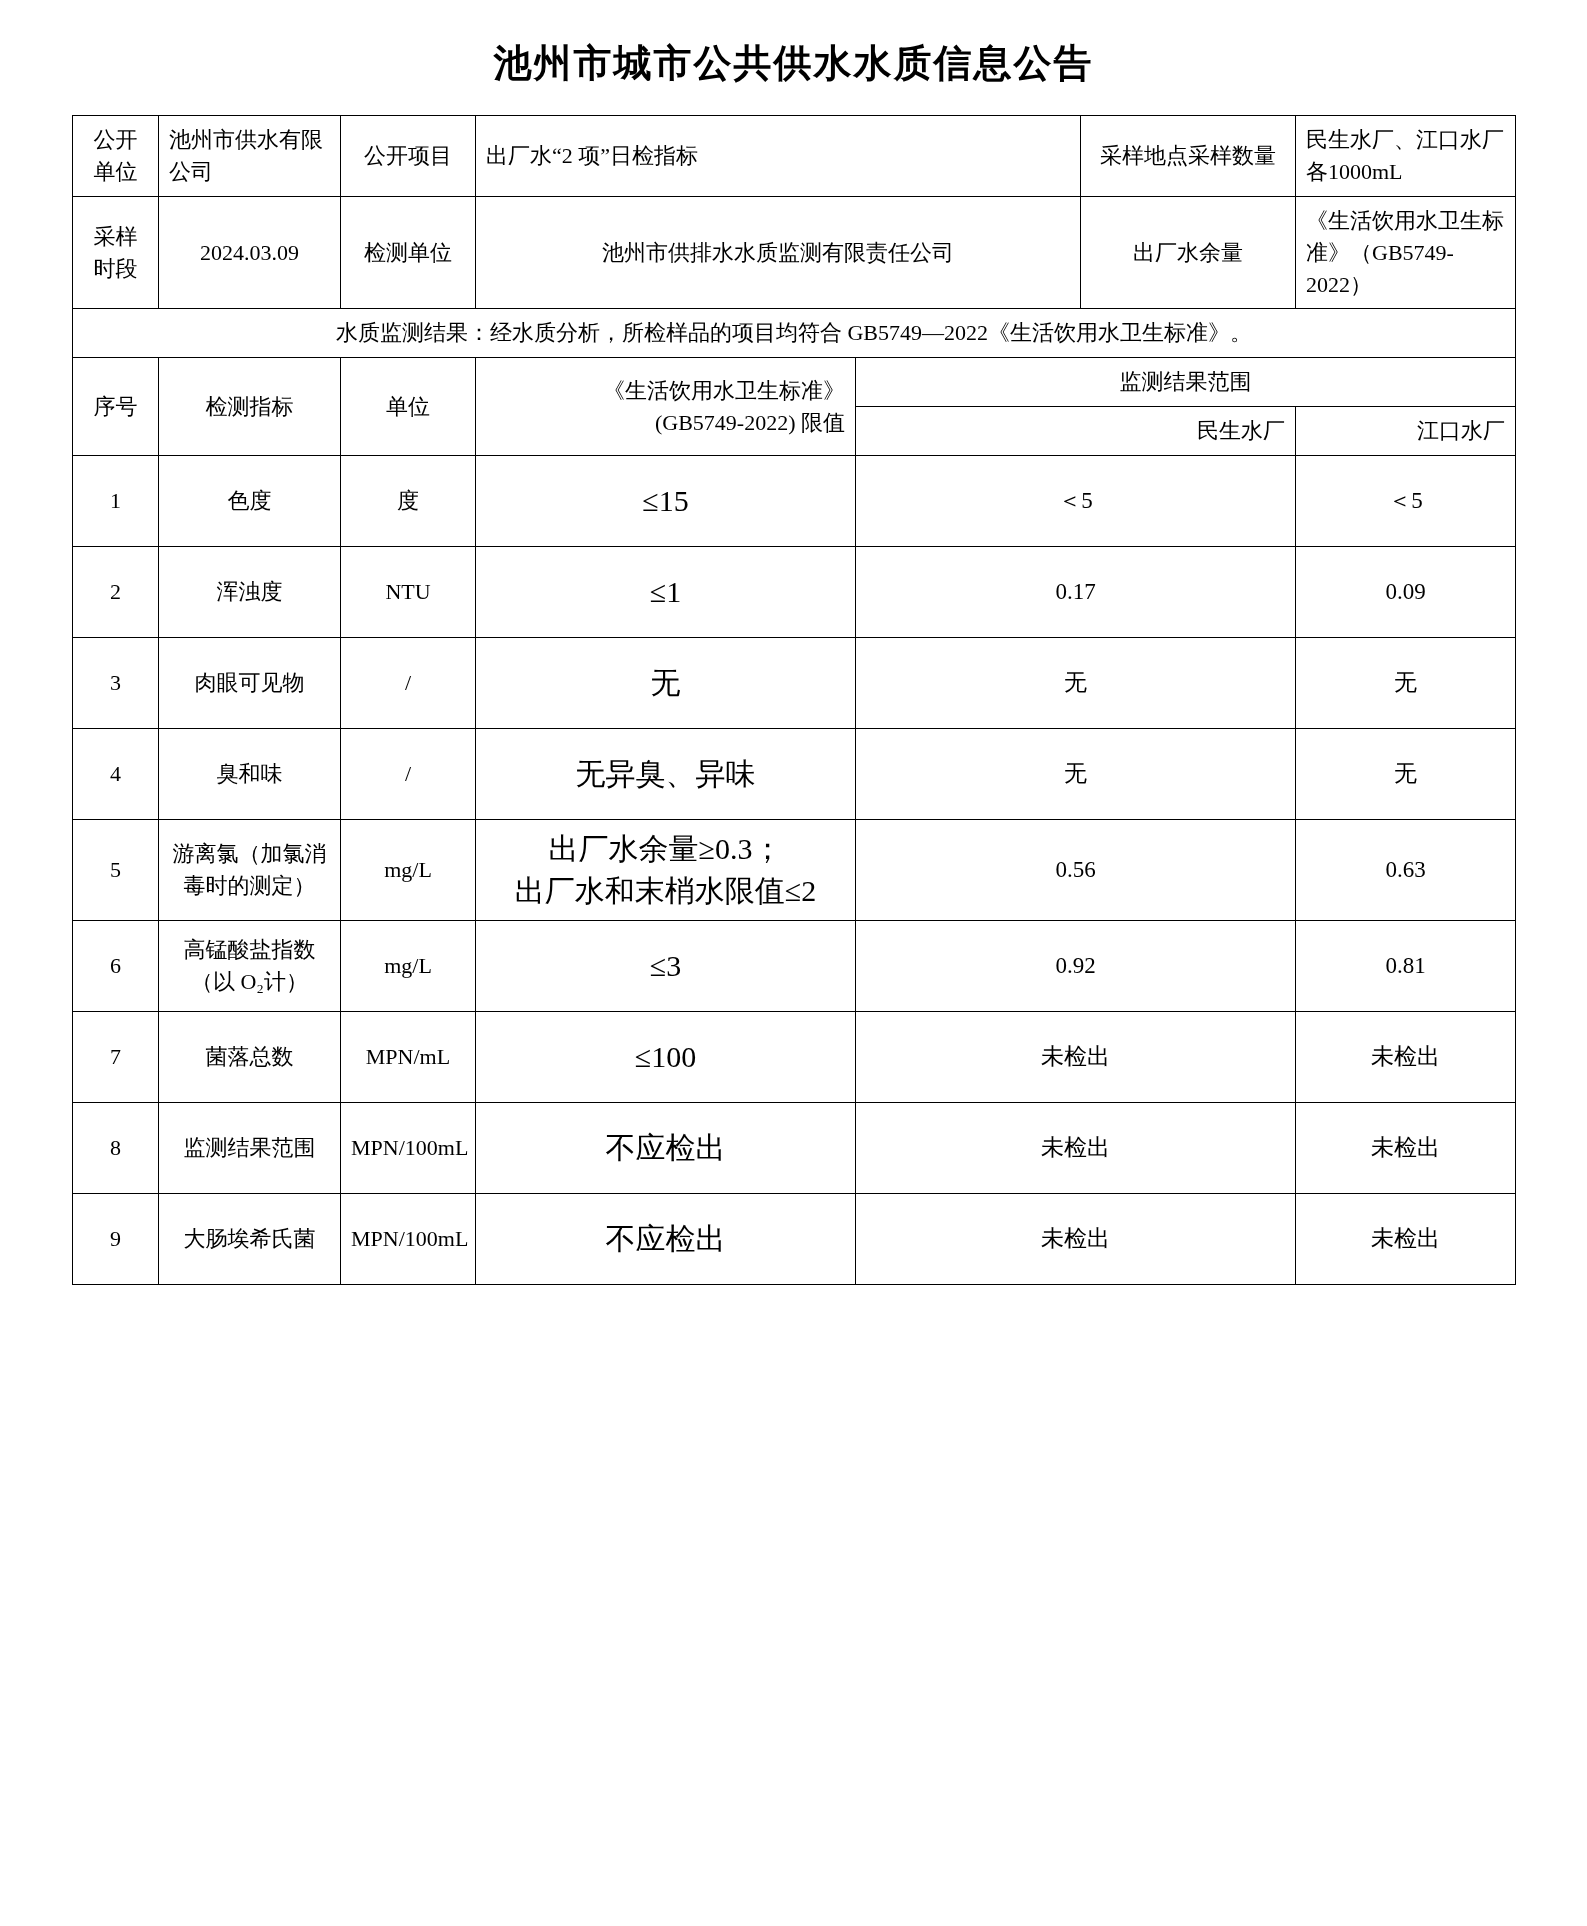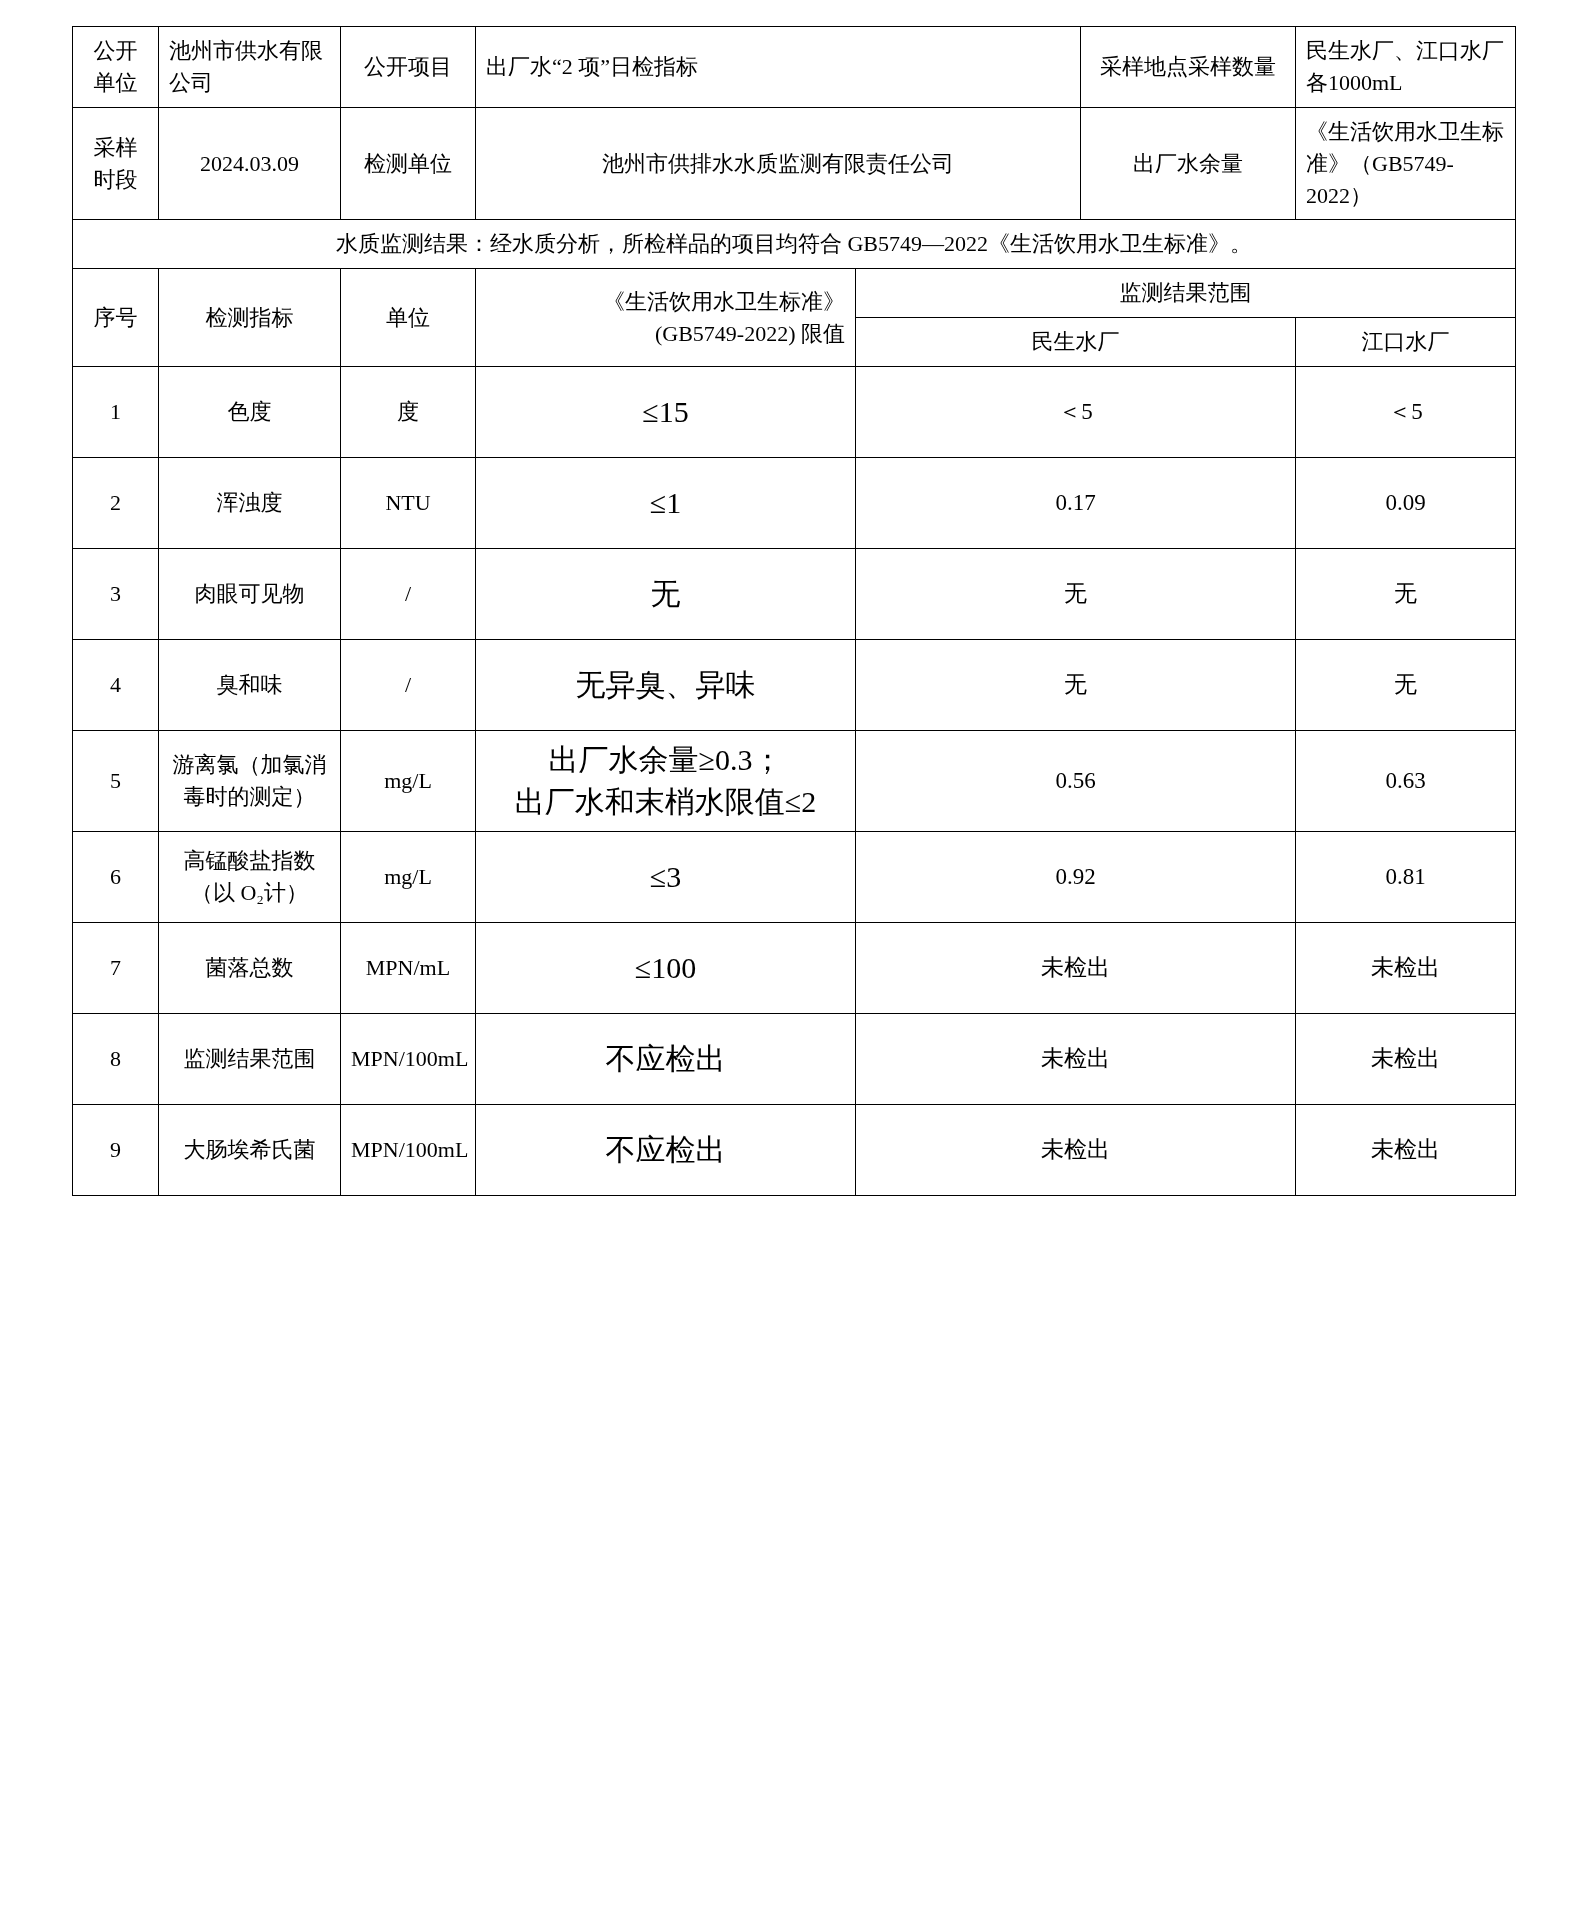--- a/index.html
+++ b/index.html
@@ -60,21 +60,21 @@
     text-align: center;
     line-height: 1.5;
   }
   .hdr {
     text-align: center;
     font-size: 25px;
     font-weight: bold;
     line-height: 1.4;
   }
   .hdr-sub {
-    text-align: center;
+    text-align: right;
     font-size: 25px;
     font-weight: bold;
   }
   .std-limit {
     text-align: right;
     font-size: 24px;
     font-weight: bold;
     line-height: 1.45;
   }
   .data-row td {
@@ -94,20 +94,21 @@
   }
   .data-row td.res {
     font-size: 23px;
   }
 </style>
 </head>
 <body>
 
 <div class="page">
 
+  <div class="doc-title">池州市城市公共供水水质信息公告</div>
 
   <table class="main">
     <colgroup>
       <col style="width:86px">
       <col style="width:182px">
       <col style="width:135px">
       <col style="width:380px">
       <col style="width:225px">
       <col style="width:215px">
       <col style="width:220px">

